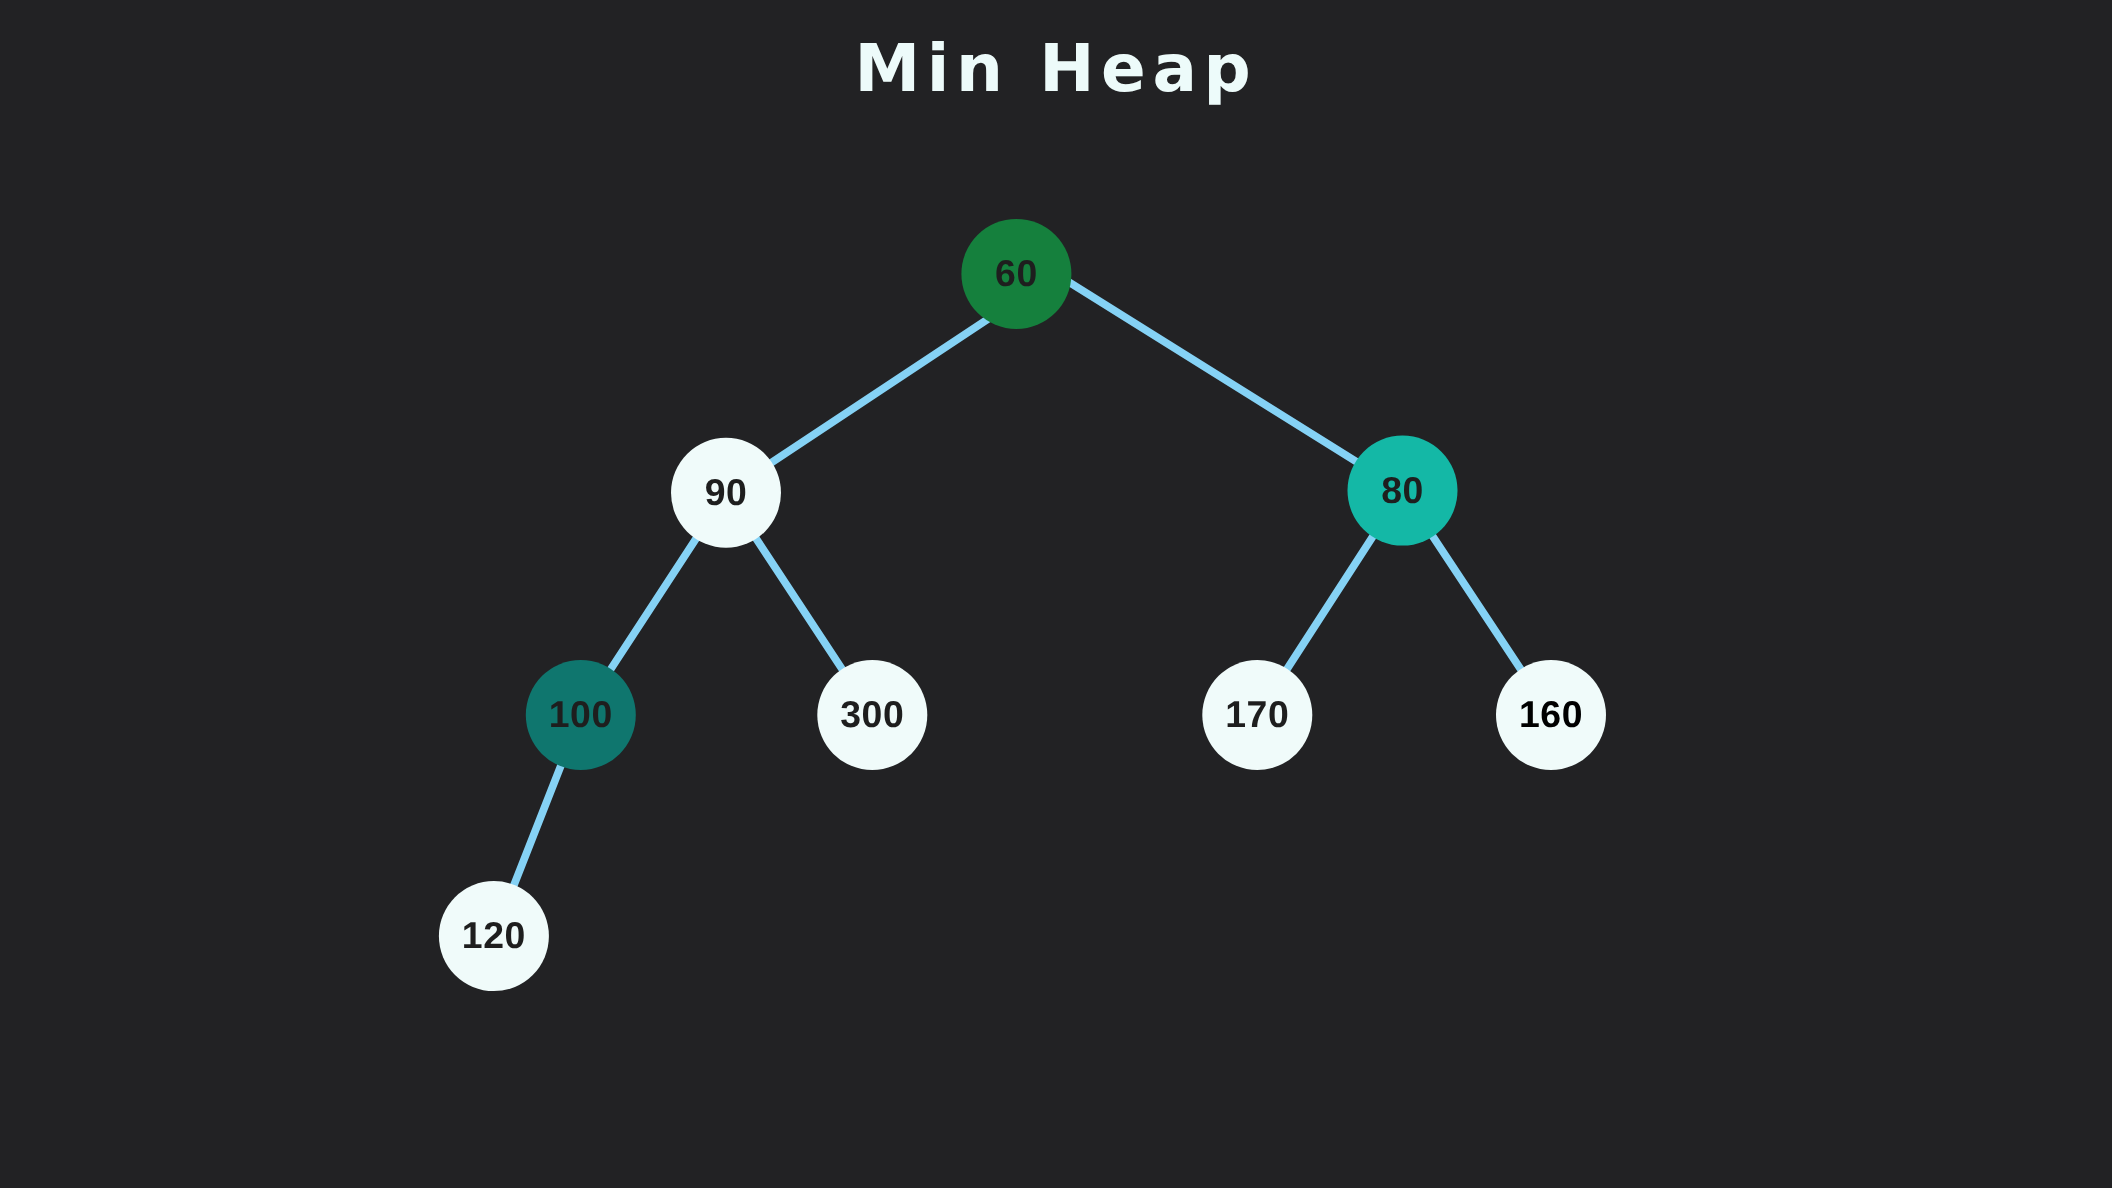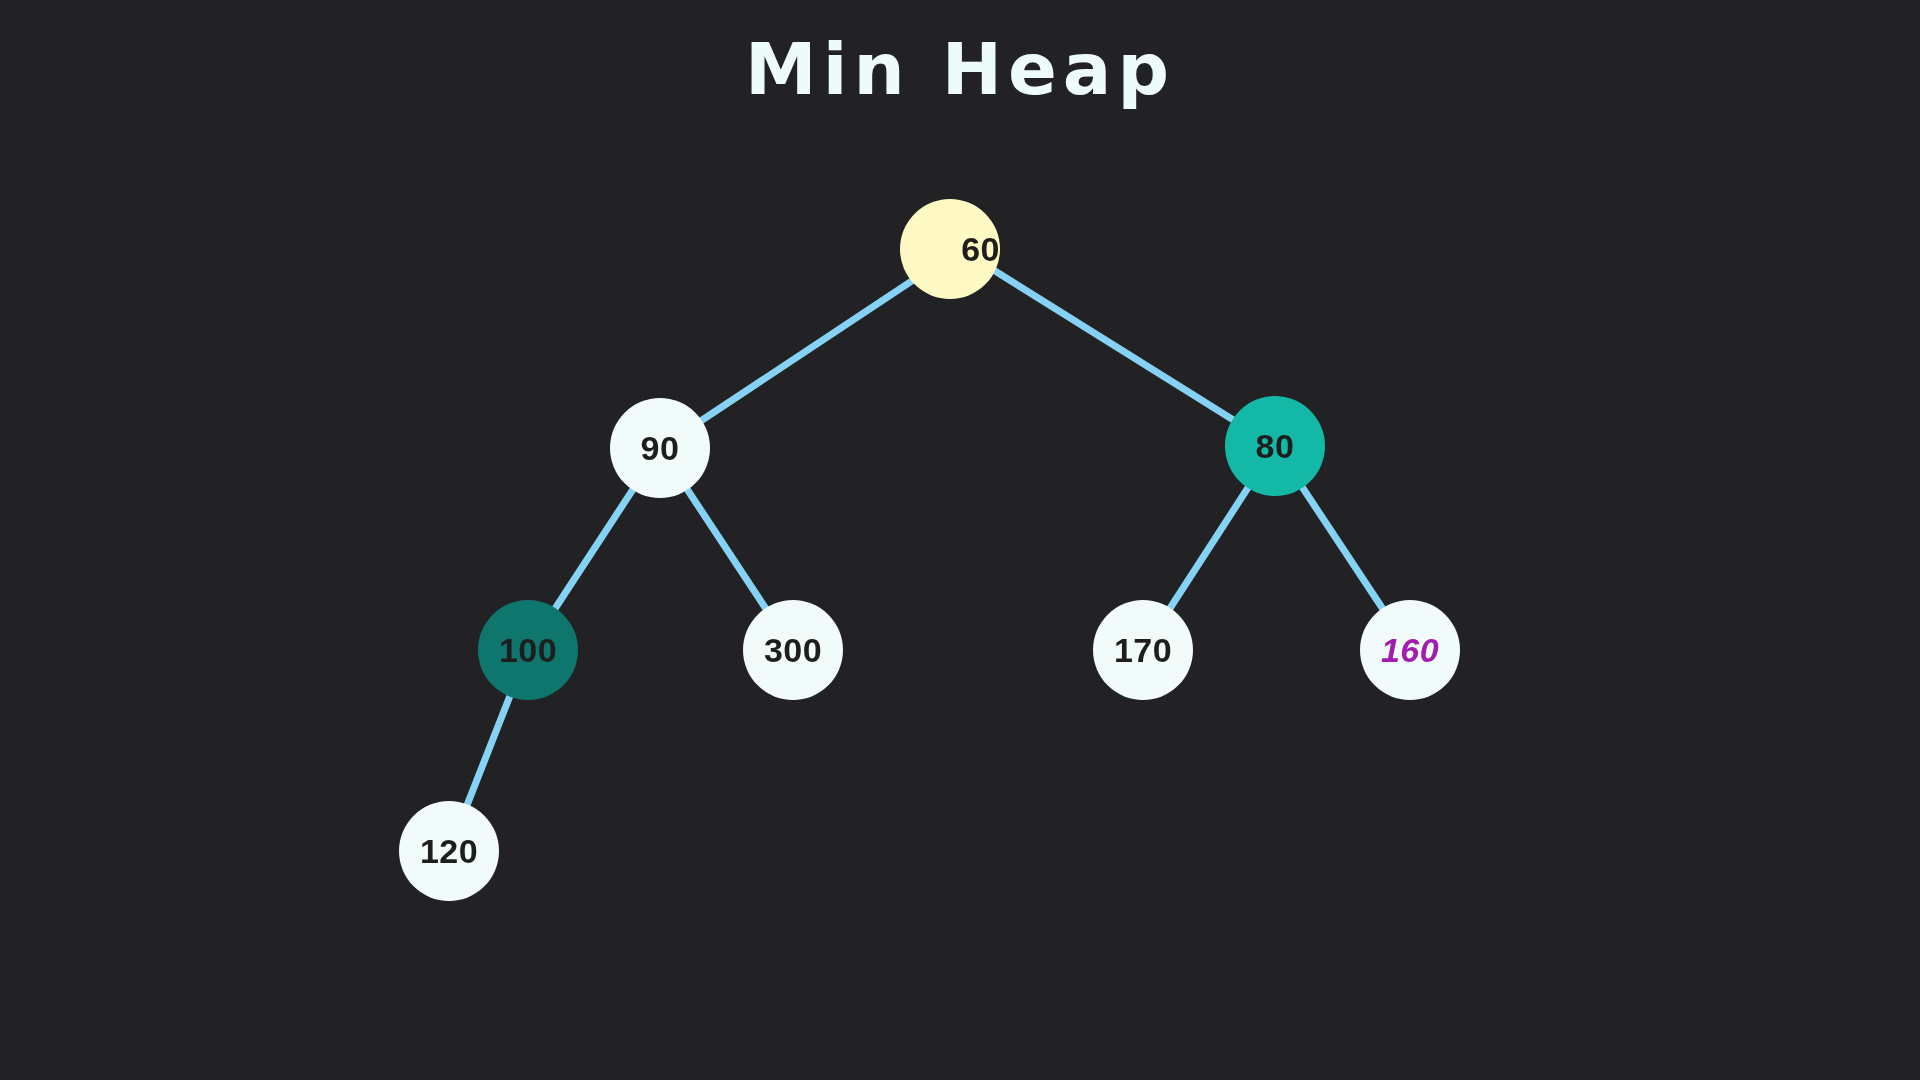--- a/index.html
+++ b/index.html
@@ -11,21 +11,21 @@
   .canvas {
     position: relative;
     width: 1920px; height: 1080px;
   }
   .title {
     position: absolute;
     top: 30px; left: 0;
     width: 100%;
     text-align: center;
     font-family: cursive, "DejaVu Sans", sans-serif;
-    font-size: 72px;
+    font-size: 60px;
     font-weight: 600;
     letter-spacing: 6px;
     line-height: 1.1;
   }
   .edges {
     position: absolute;
     top: 0; left: 0;
     width: 1920px; height: 1080px;
     z-index: 1;
   }
@@ -52,38 +52,38 @@
   <svg class="edges" viewBox="0 0 1920 1080" xmlns="http://www.w3.org/2000/svg">
       <line x1="960" y1="249" x2="660" y2="448" stroke="#85d2f5" stroke-width="7" stroke-linecap="round"></line>
       <line x1="960" y1="249" x2="1275" y2="446" stroke="#85d2f5" stroke-width="7" stroke-linecap="round"></line>
       <line x1="660" y1="448" x2="528" y2="650" stroke="#85d2f5" stroke-width="7" stroke-linecap="round"></line>
       <line x1="660" y1="448" x2="793" y2="650" stroke="#85d2f5" stroke-width="7" stroke-linecap="round"></line>
       <line x1="1275" y1="446" x2="1143" y2="650" stroke="#85d2f5" stroke-width="7" stroke-linecap="round"></line>
       <line x1="1275" y1="446" x2="1410" y2="650" stroke="#85d2f5" stroke-width="7" stroke-linecap="round"></line>
       <line x1="528" y1="650" x2="449" y2="851" stroke="#85d2f5" stroke-width="7" stroke-linecap="round"></line>
     </svg>
   <div class="nodes">
-      <div class="node" style="left: 900px; top: 199px; width: 100px; height: 100px; background: #fef9c3; justify-content: flex-end;">
+      <div class="node" style="left: 874px; top: 199px; width: 100px; height: 100px; background: #15803d;">
         <span class="node-label" style="color: rgb(30, 30, 30);">60</span>
       </div>
       <div class="node" style="left: 610px; top: 398px; width: 100px; height: 100px; background: rgb(240, 251, 250); justify-content: center;">
         <span class="node-label" style="color: rgb(30, 30, 30);">90</span>
       </div>
       <div class="node" style="left: 1225px; top: 396px; width: 100px; height: 100px; background: #14b8a6;">
         <span class="node-label" style="color: rgb(30, 30, 30);">80</span>
       </div>
       <div class="node" style="left: 478px; top: 600px; width: 100px; height: 100px; background: #0f766e;">
         <span class="node-label" style="color: rgb(30, 30, 30);">100</span>
       </div>
       <div class="node" style="left: 743px; top: 600px; width: 100px; height: 100px; background: rgb(240, 251, 250);">
         <span class="node-label" style="color: rgb(30, 30, 30);">300</span>
       </div>
       <div class="node" style="left: 1093px; top: 600px; width: 100px; height: 100px; background: rgb(240, 251, 250);">
         <span class="node-label" style="color: rgb(30, 30, 30);">170</span>
       </div>
       <div class="node" style="left: 1360px; top: 600px; width: 100px; height: 100px; background: rgb(240, 251, 250);">
-        <span class="node-label" style="color: #a21caf; font-style: italic;">160</span>
+        <span class="node-label" style="color: #000000;">160</span>
       </div>
       <div class="node" style="left: 399px; top: 801px; width: 100px; height: 100px; background: rgb(240, 251, 250);">
         <span class="node-label" style="color: rgb(30, 30, 30);">120</span>
       </div>
     </div>
 </div>
 
 </body></html>

